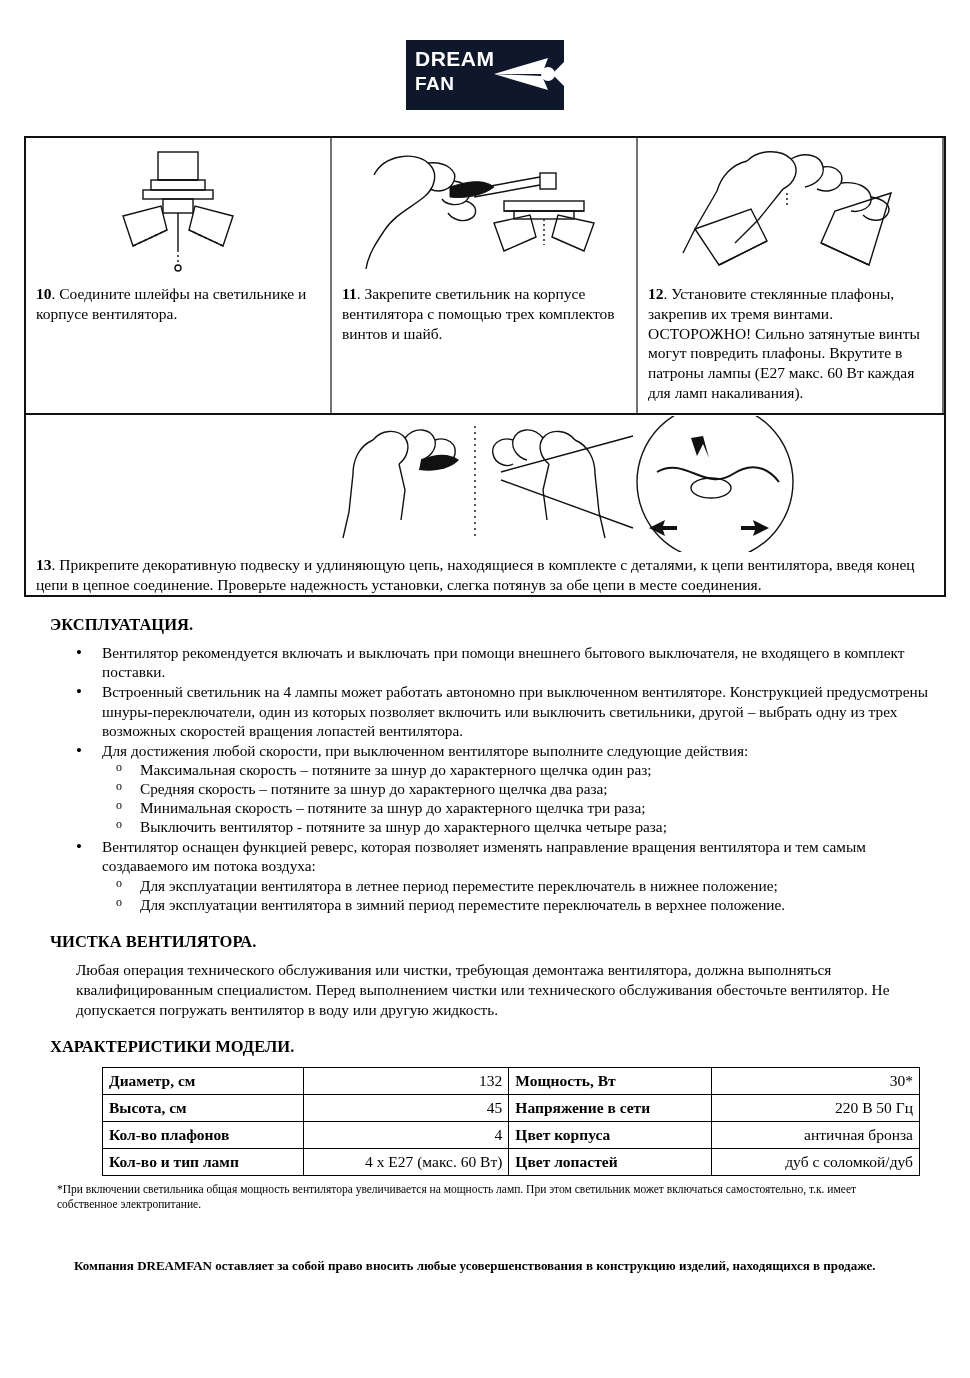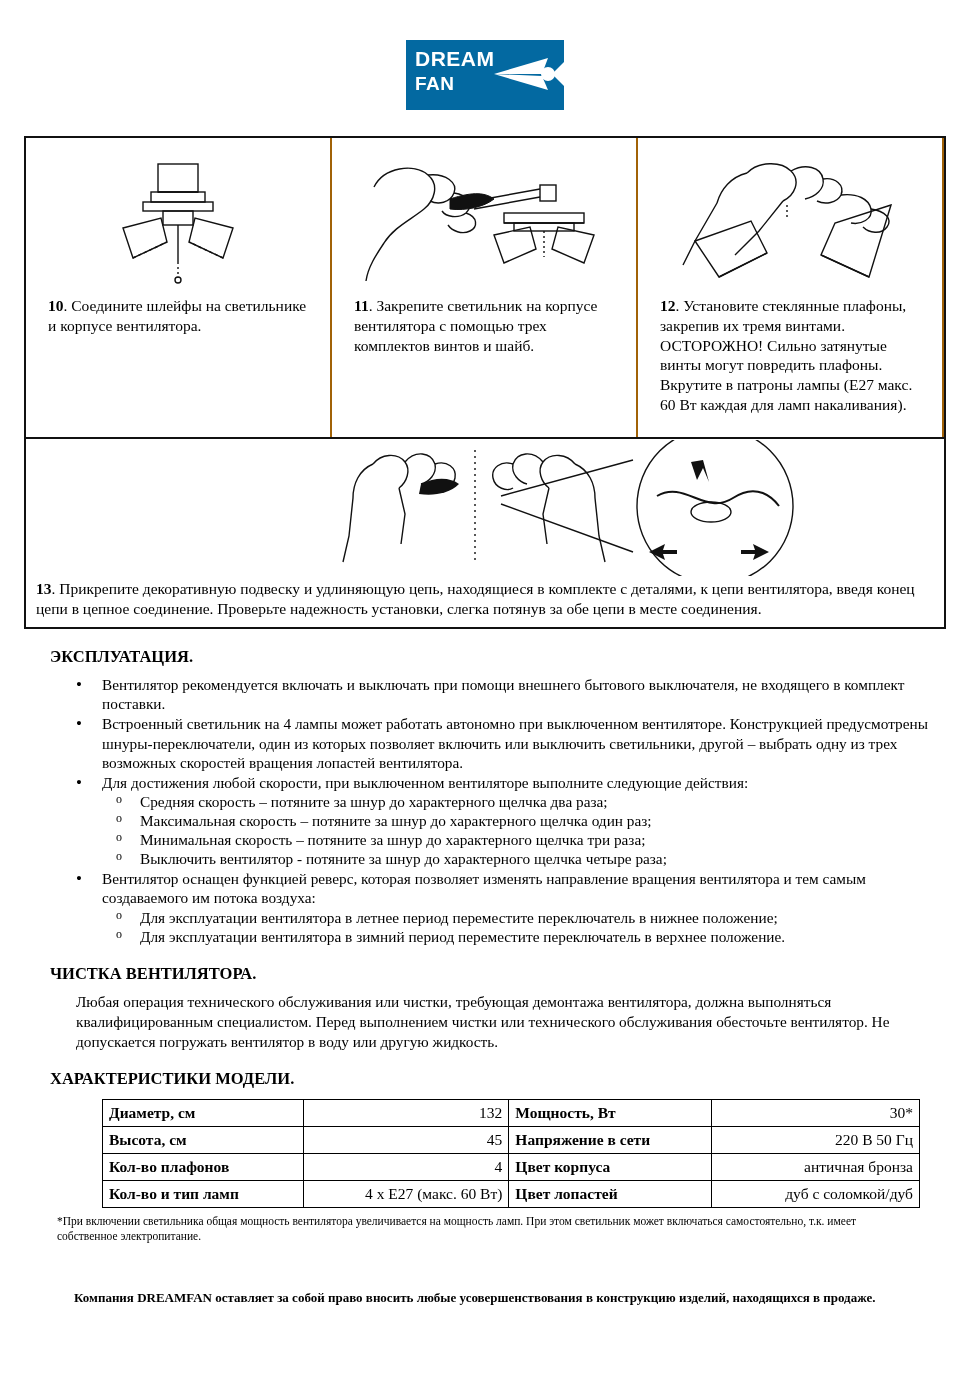--- a/index.html
+++ b/index.html
@@ -25,21 +25,21 @@
 
   
   .logo-wrap {
     display: flex;
     justify-content: center;
     padding-top: 40px;
   }
   .logo {
     width: 158px;
     height: 70px;
-    background: #0369a1;
+    background: #0f172a;
     position: relative;
     color: #fff;
     font-family: "Liberation Sans", sans-serif;
     font-weight: bold;
     overflow: hidden;
   }
   .logo .l1 {
     position: absolute;
     left: 9px;
     top: 7px;
@@ -63,22 +63,22 @@
 
   
   .fig-grid {
     margin-top: 26px;
     border: 2px solid #111;
     display: grid;
     grid-template-columns: 1fr 1fr 1fr;
     grid-template-rows: auto auto;
   }
   .fig-cell {
-    border-right: 2px solid #a16207;
-    padding: 12px;
+    border-right: 2px solid #737373;
+    padding: 0;
     position: relative;
   }
   .fig-cell:last-child { border-right: none; }
   .fig-row2 {
     grid-column: 1 / span 3;
     border-top: 2px solid #111;
   }
   .fig-art {
     height: 138px;
     display: flex;
@@ -94,21 +94,21 @@
   }
   .fig-cap {
     font-size: 15.5px;
     line-height: 1.28;
     padding: 4px 8px 10px 10px;
   }
   .fig-cap b { font-weight: bold; }
   .fig-cap-wide {
     font-size: 15.5px;
     line-height: 1.3;
-    padding: 2px 10px 8px 10px;
+    padding: 2px 10px 0 10px;
   }
 
   
   h2.section {
     font-size: 16.5px;
     font-weight: bold;
     margin: 18px 0 8px 26px;
   }
   ul.bullets {
     margin: 0 0 0 30px;
@@ -321,22 +321,22 @@
   <ul class="bullets">
     <li>
       <span>Вентилятор рекомендуется включать и выключать при помощи внешнего бытового выключателя, не входящего в комплект поставки.</span>
     </li>
     <li>
       <span>Встроенный светильник на 4 лампы может работать автономно при выключенном вентиляторе. Конструкцией предусмотрены шнуры-переключатели, один из которых позволяет включить или выключить светильники, другой – выбрать одну из трех возможных скоростей вращения лопастей вентилятора.</span>
     </li>
     <li>
       <span>Для достижения любой скорости, при выключенном вентиляторе выполните следующие действия:</span>
       <ul class="sub">
+        <li>Максимальная скорость – потяните за шнур до характерного щелчка один раз;</li>
         <li>Средняя скорость – потяните за шнур до характерного щелчка два раза;</li>
-        <li>Максимальная скорость – потяните за шнур до характерного щелчка один раз;</li>
         <li>Минимальная скорость – потяните за шнур до характерного щелчка три раза;</li>
         <li>Выключить вентилятор - потяните за шнур до характерного щелчка четыре раза;</li>
       </ul>
     </li>
     <li>
       <span>Вентилятор оснащен функцией реверс, которая позволяет изменять направление вращения вентилятора и тем самым создаваемого им потока воздуха:</span>
       <ul class="sub">
         <li>Для эксплуатации вентилятора в летнее период переместите переключатель в нижнее положение;</li>
         <li>Для эксплуатации вентилятора в зимний период переместите переключатель в верхнее положение.</li>
       </ul>

